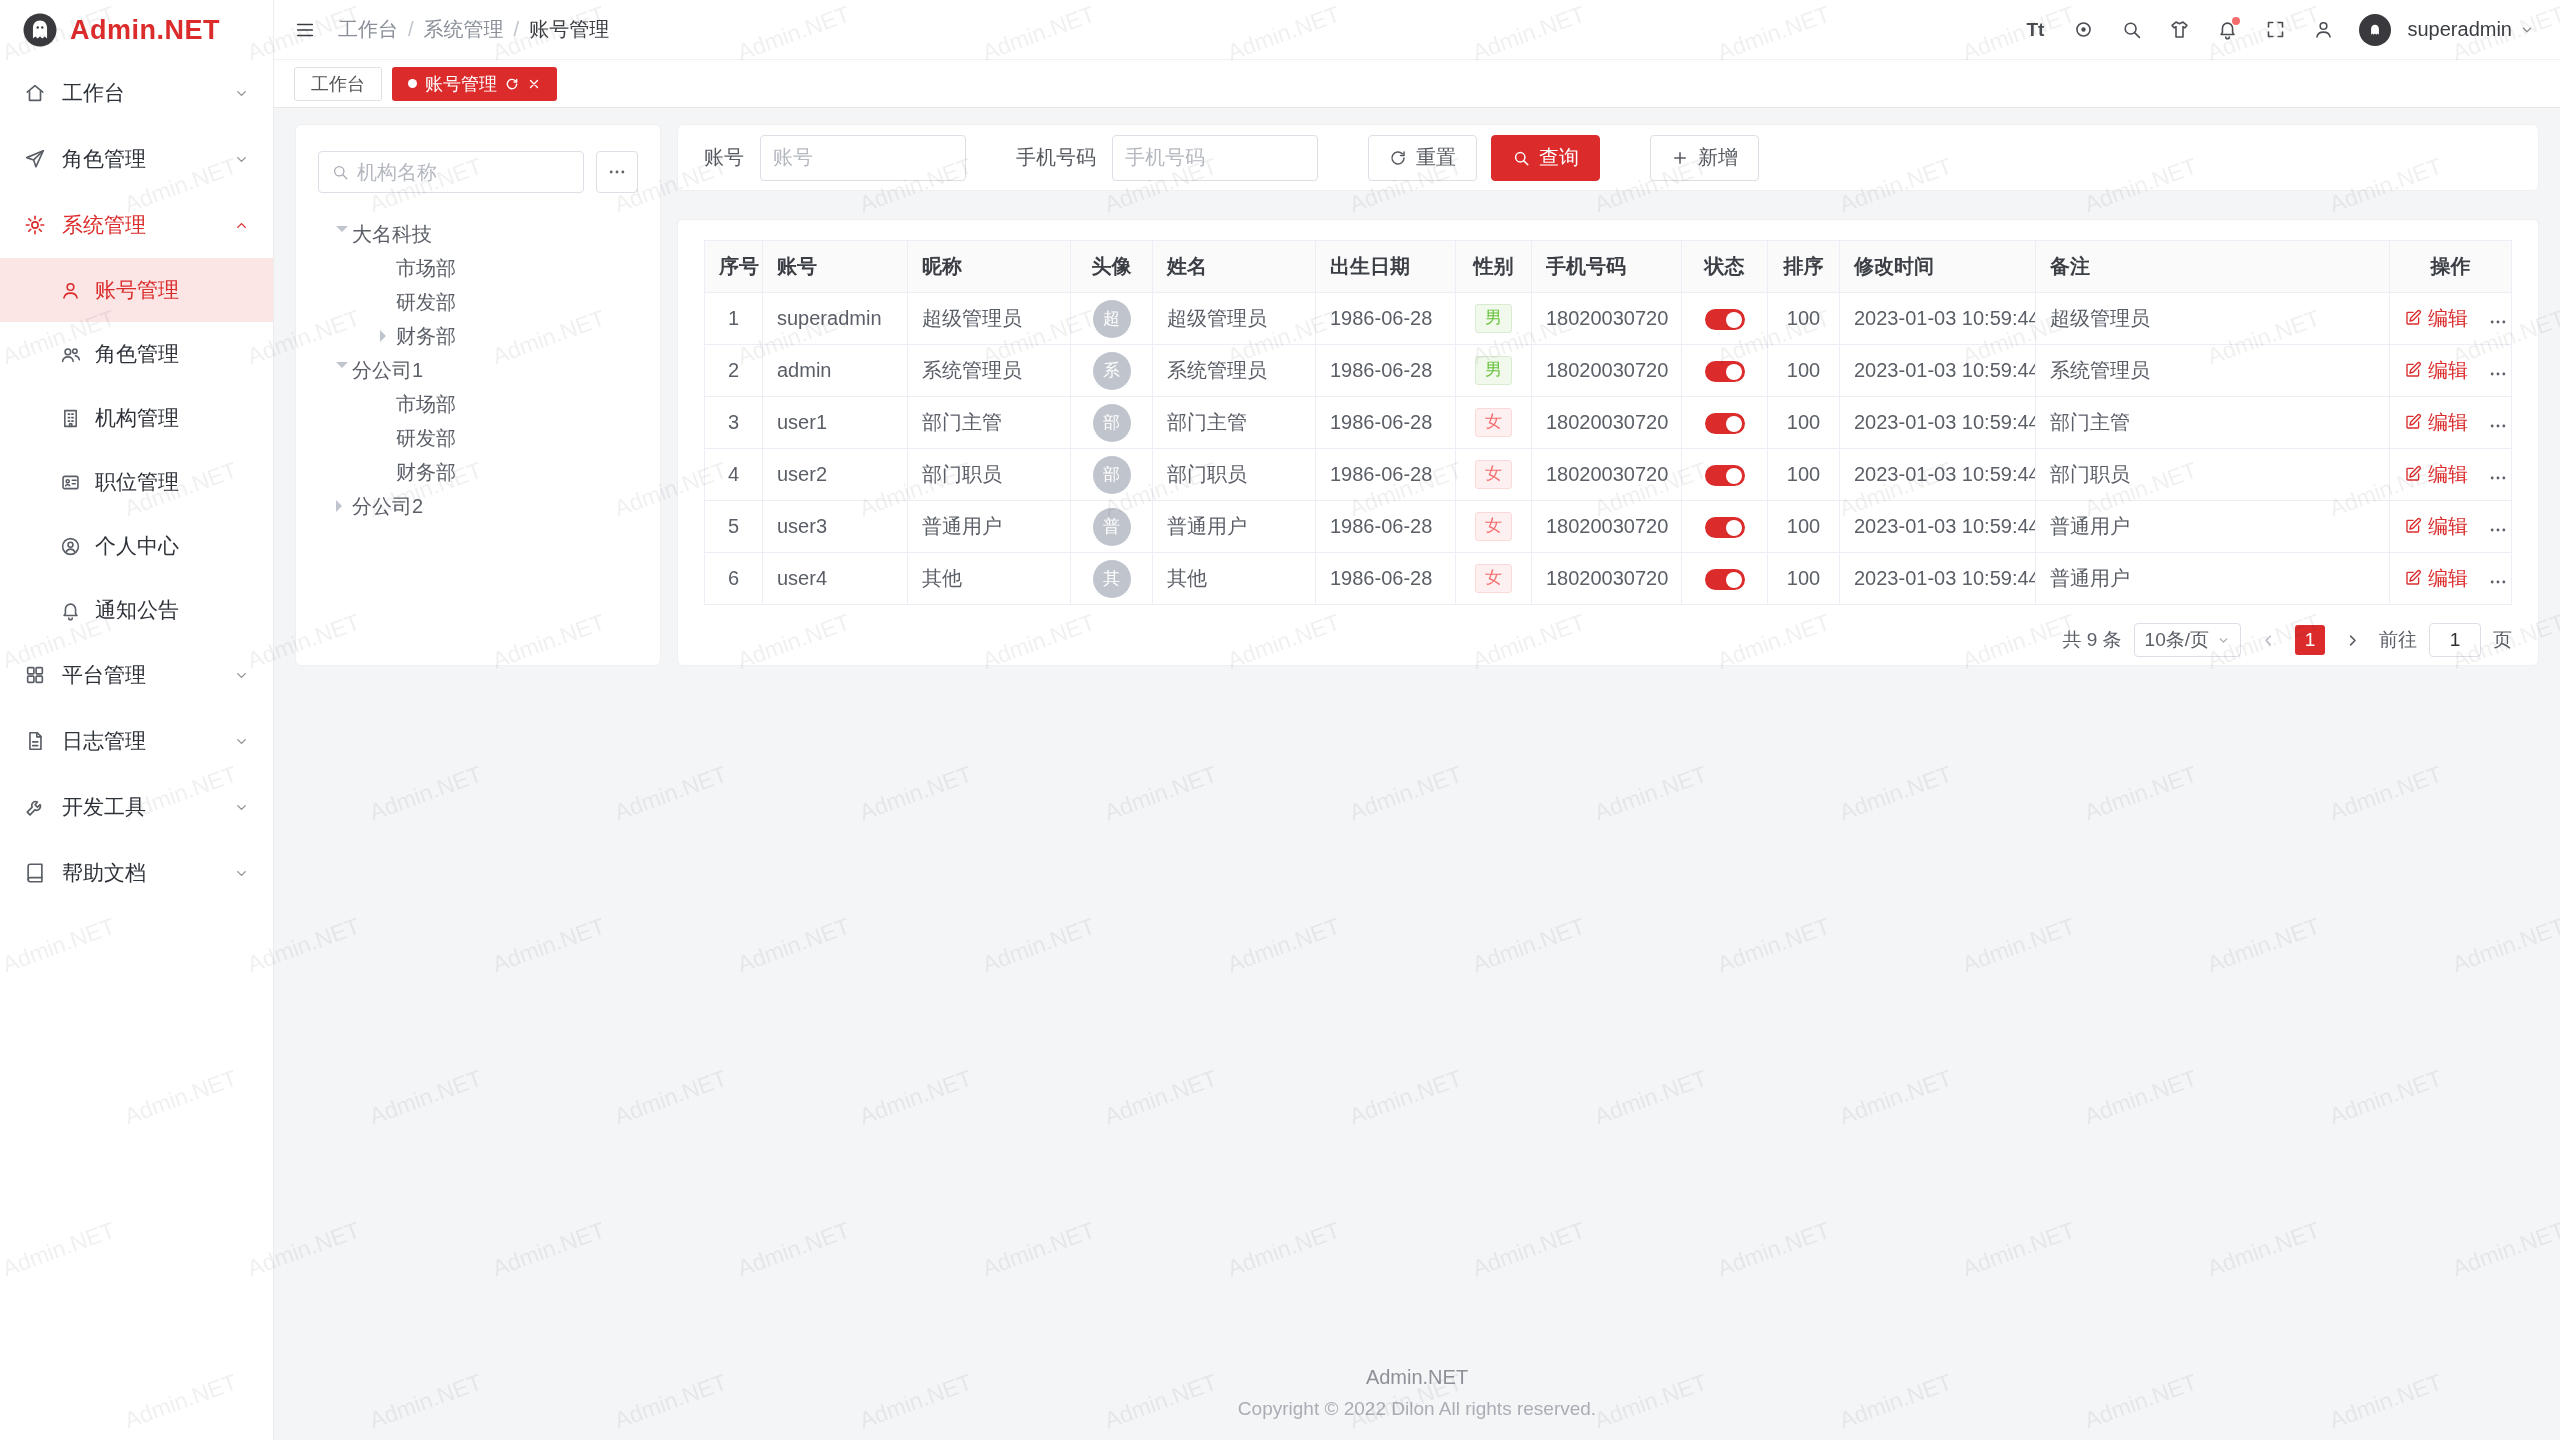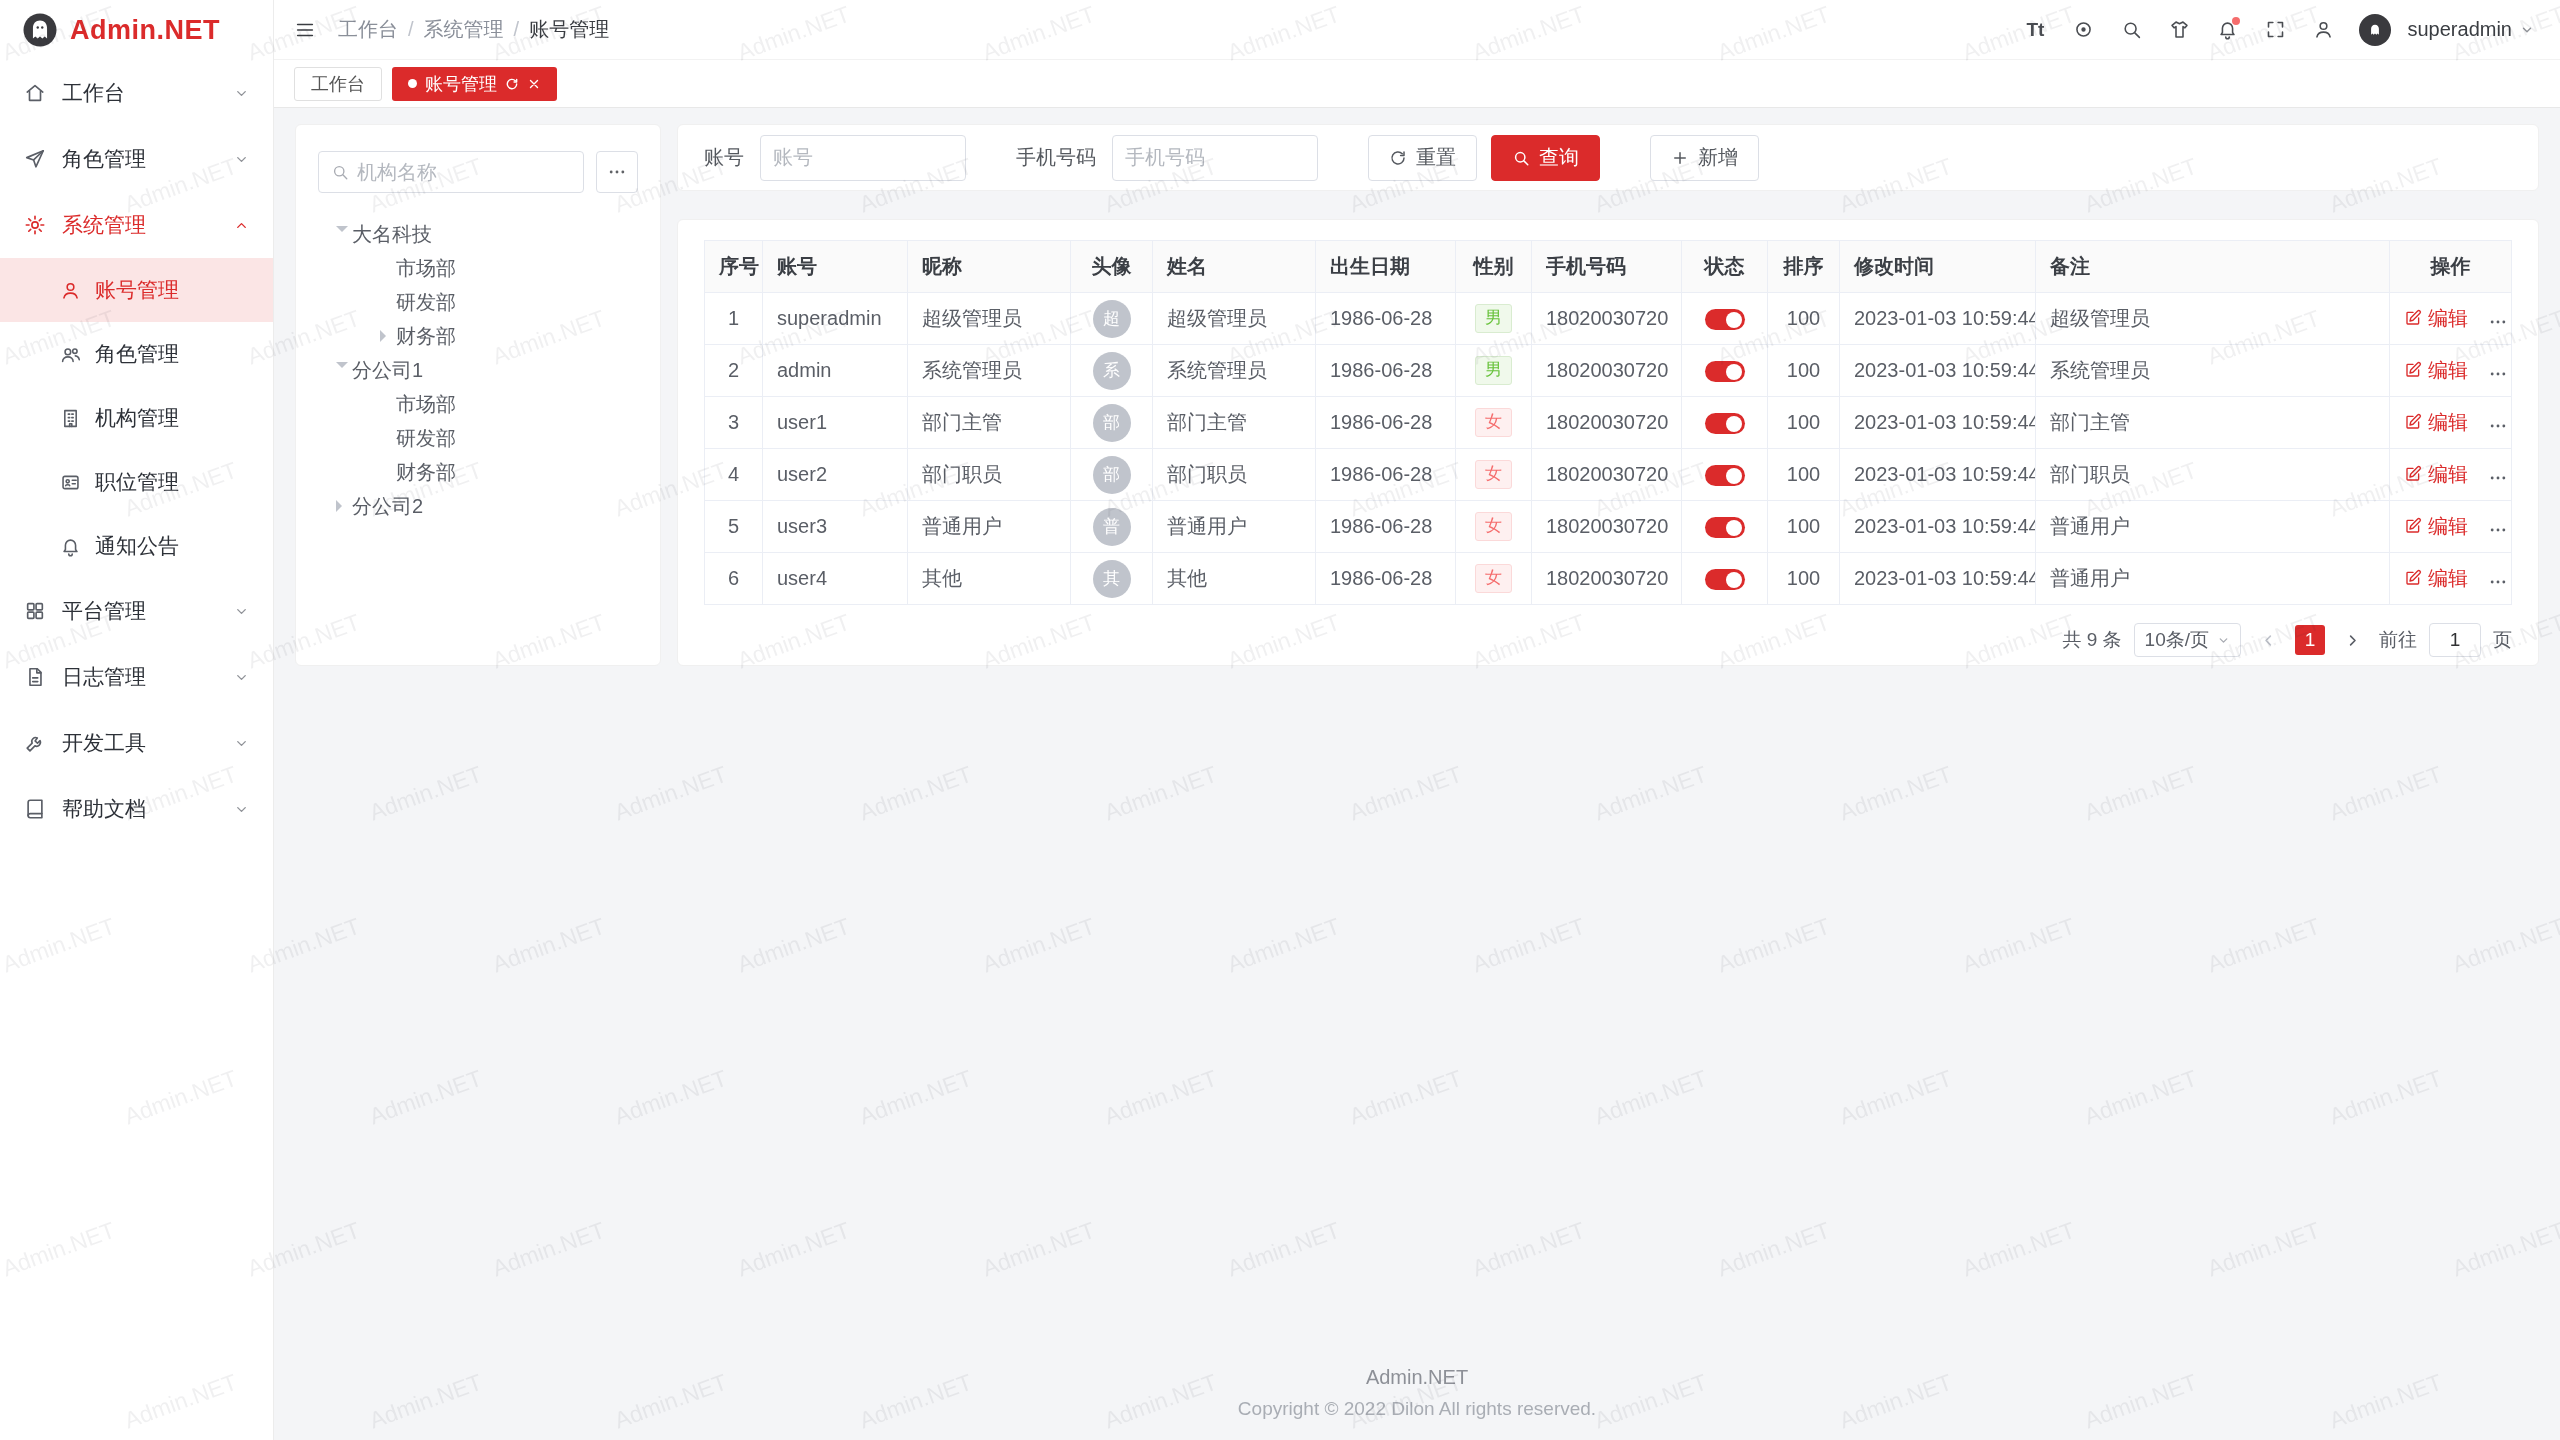--- a/index.html
+++ b/index.html
@@ -307,20 +307,28 @@
       <div class="submenu-item">
         <svg class="ic" viewBox="0 0 24 24">
             <rect x="3.5" y="5" width="17" height="14" rx="2"></rect>
             <circle cx="8.8" cy="10.6" r="1.8"></circle>
             <path d="M6.5 15.6c.4-1.4 4.2-1.4 4.6 0M14 9.5h4.5M14 13.5h3.5"></path>
           </svg>
         <span class="menu-label">职位管理</span>
       </div>
       <div class="submenu-item">
         <svg class="ic" viewBox="0 0 24 24">
+            <circle cx="12" cy="12" r="9"></circle>
+            <circle cx="12" cy="10" r="2.8"></circle>
+            <path d="M6.8 18.6c1-2.4 3-3.6 5.2-3.6s4.2 1.2 5.2 3.6"></path>
+          </svg>
+        <span class="menu-label">个人中心</span>
+      </div>
+      <div class="submenu-item">
+        <svg class="ic" viewBox="0 0 24 24">
             <path d="M6.2 15.5v-5a5.8 5.8 0 1111.6 0v5l1.6 2.3H4.6l1.6-2.3z"></path>
             <path d="M10 20.5a2 2 0 004 0"></path>
           </svg>
         <span class="menu-label">通知公告</span>
       </div>
 
       <div class="menu-item">
         <svg class="ic" viewBox="0 0 24 24">
             <rect x="4" y="4" width="6.8" height="6.8" rx="1"></rect>
             <rect x="13.2" y="4" width="6.8" height="6.8" rx="1"></rect>

